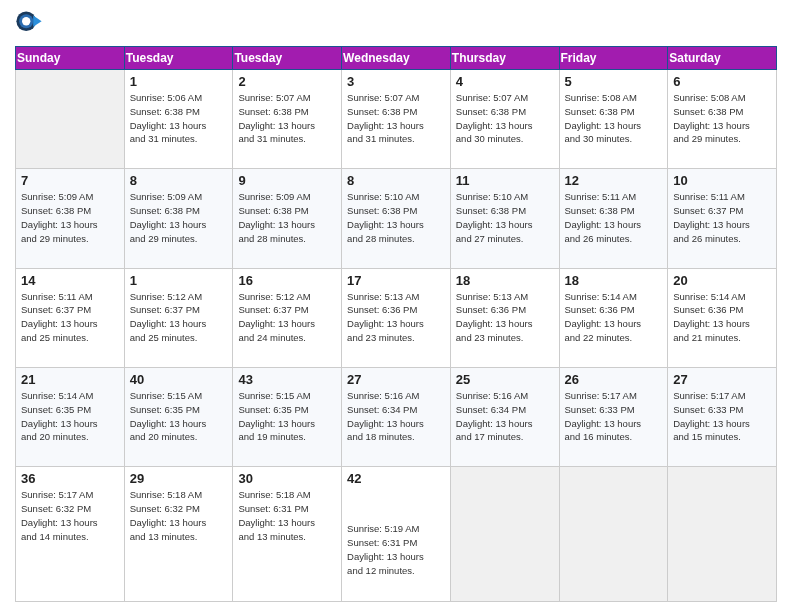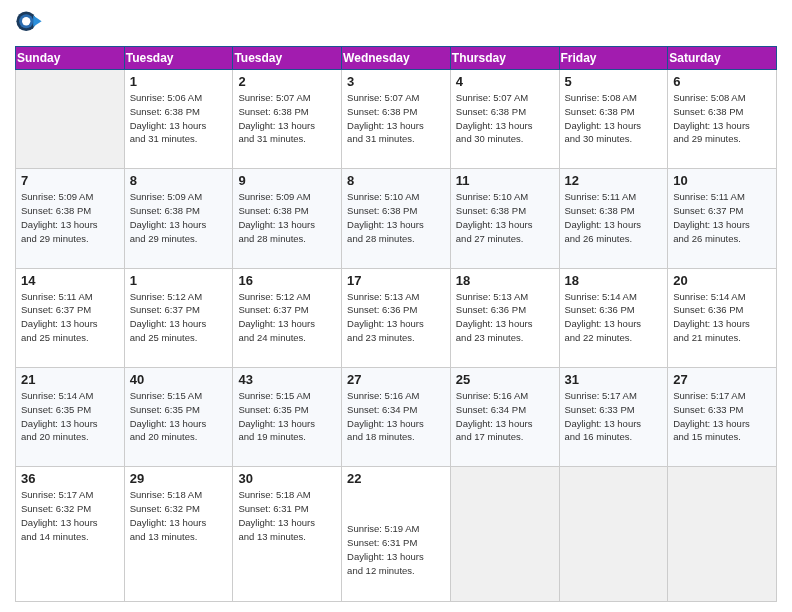--- a/index.html
+++ b/index.html
@@ -311,21 +311,21 @@
 and 18 minutes.</div>
           </td>
           <td>
             <span class="day-number">25</span>
             <div class="day-info" style="white-space: pre-line;">Sunrise: 5:16 AM
 Sunset: 6:34 PM
 Daylight: 13 hours
 and 17 minutes.</div>
           </td>
           <td>
-            <span class="day-number">31</span>
+            <span class="day-number">26</span>
             <div class="day-info" style="white-space: pre-line;">Sunrise: 5:17 AM
 Sunset: 6:33 PM
 Daylight: 13 hours
 and 16 minutes.</div>
           </td>
           <td>
             <span class="day-number">27</span>
             <div class="day-info" style="white-space: pre-line;">Sunrise: 5:17 AM
 Sunset: 6:33 PM
 Daylight: 13 hours
@@ -348,21 +348,21 @@
 and 13 minutes.</div>
           </td>
           <td>
             <span class="day-number">30</span>
             <div class="day-info" style="white-space: pre-line;">Sunrise: 5:18 AM
 Sunset: 6:31 PM
 Daylight: 13 hours
 and 13 minutes.</div>
           </td>
           <td>
-            <span class="day-number">22</span>
+            <span class="day-number">42</span>
             <div class="day-info" style="white-space: pre-line; margin-top: 36px;">Sunrise: 5:19 AM
 Sunset: 6:31 PM
 Daylight: 13 hours
 and 12 minutes.</div>
           </td>
           <td class="empty-cell"></td>
           <td class="empty-cell"></td>
           <td class="empty-cell"></td>
         </tr>
       </tbody>

